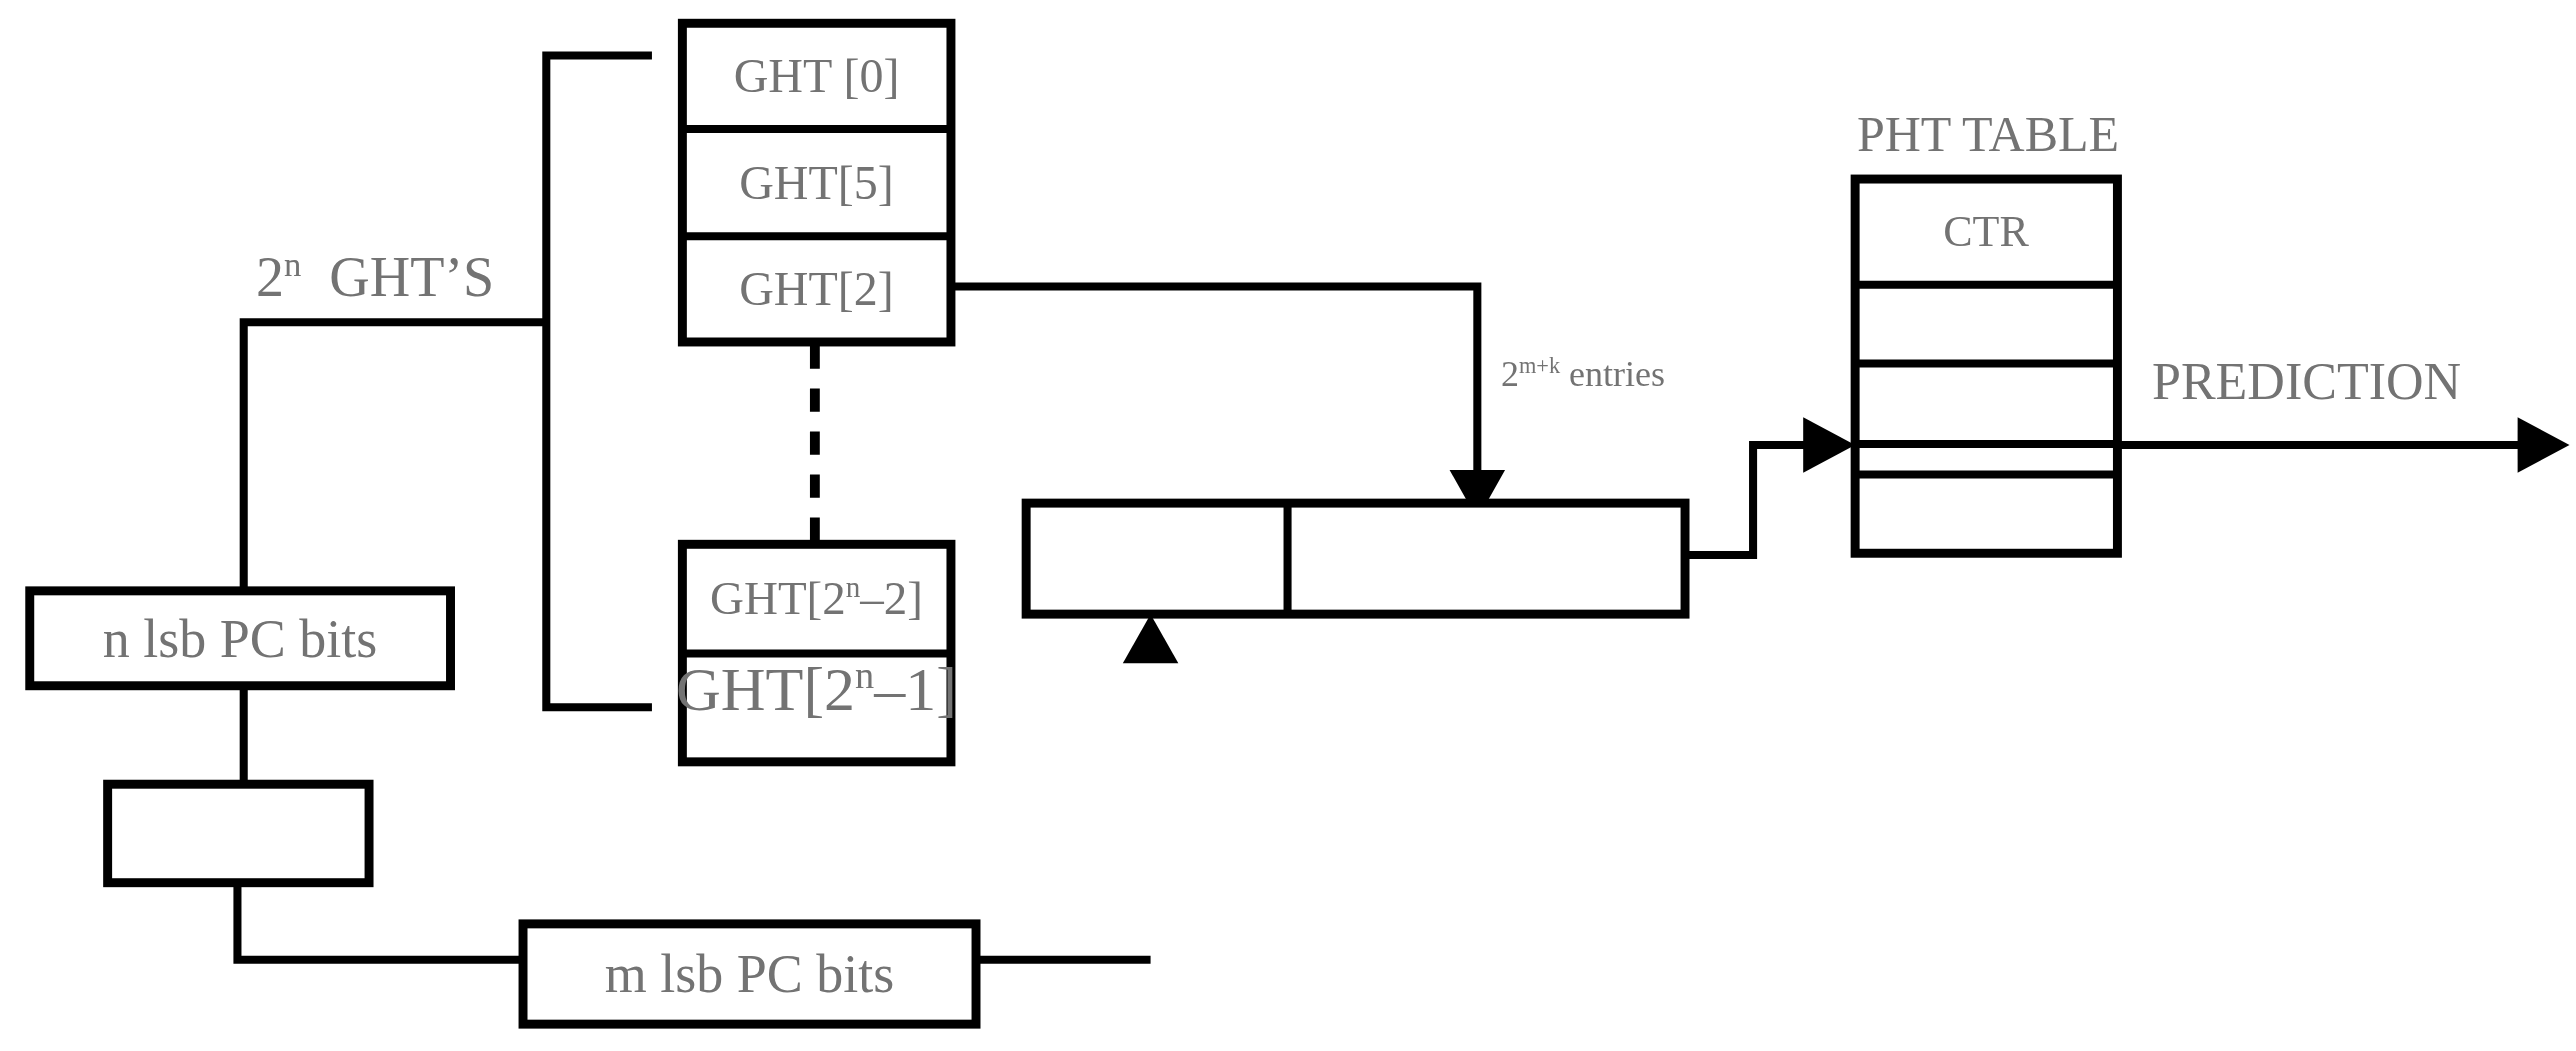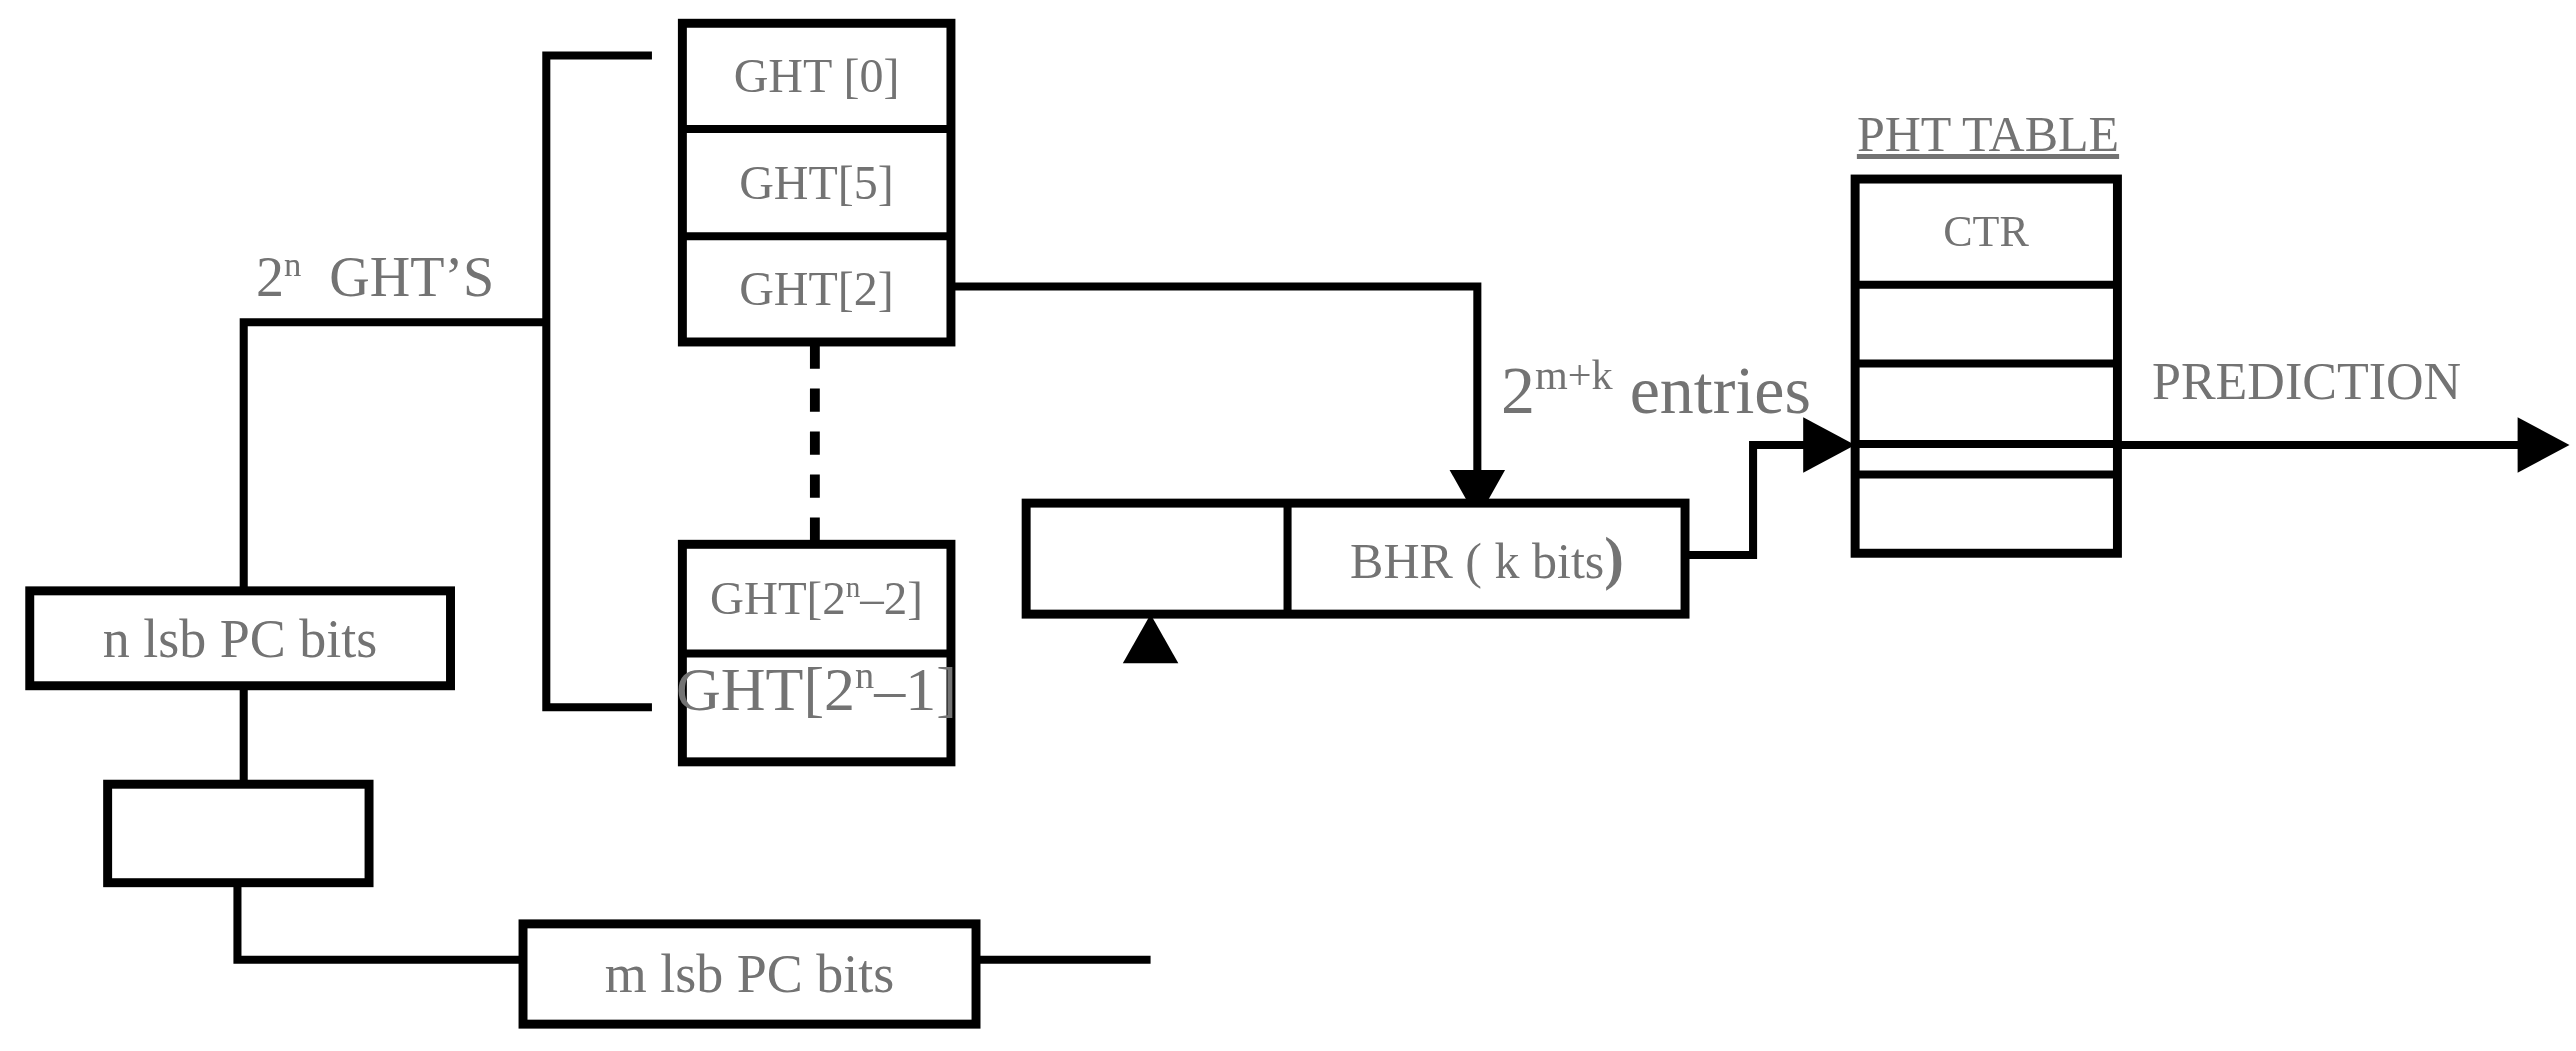--- a/index.html
+++ b/index.html
@@ -110,28 +110,25 @@
   <div class="lbl box-label" style="left:682px;top:635px;width:269px;height:108px;font-size:62px;">
     <span><span>GHT[2</span><sup>n</sup><span>–1]</span></span>
   </div>
 
   <div class="lbl box-label" style="left:29.5px;top:591px;width:421px;height:95px;font-size:54px;">n lsb PC bits</div>
 
 
   <div class="lbl box-label" style="left:523px;top:924px;width:453px;height:100px;font-size:54px;">m lsb PC bits</div>
 
 
-  <div class="lbl box-label" style="left:1288px;top:503px;width:398px;height:111px;font-size:50px;">
-    <span><span>BHR ( k bits</span><span class="big-paren">)</span></span>
-  </div>
 
-  <div class="lbl" style="left:1501px;top:356px;font-size:68px;">
+  <div class="lbl" style="left:1501px;top:356px;font-size:36px;">
     <span>2</span><sup>m+k</sup>&nbsp;<span>entries</span>
   </div>
 
-  <div class="lbl box-label" style="left:1800px;top:106px;width:376px;height:56px;font-size:50px;text-decoration:underline;">PHT TABLE</div>
+  <div class="lbl box-label" style="left:1800px;top:106px;width:376px;height:56px;font-size:50px;">PHT TABLE</div>
 
   <div class="lbl box-label" style="left:1855px;top:179px;width:262px;height:106px;font-size:44px;">CTR</div>
 
   <div class="lbl" style="left:2152px;top:356px;font-size:52px;font-weight:400;">PREDICTION</div>
 
 </div>
 
 
 </body></html>

